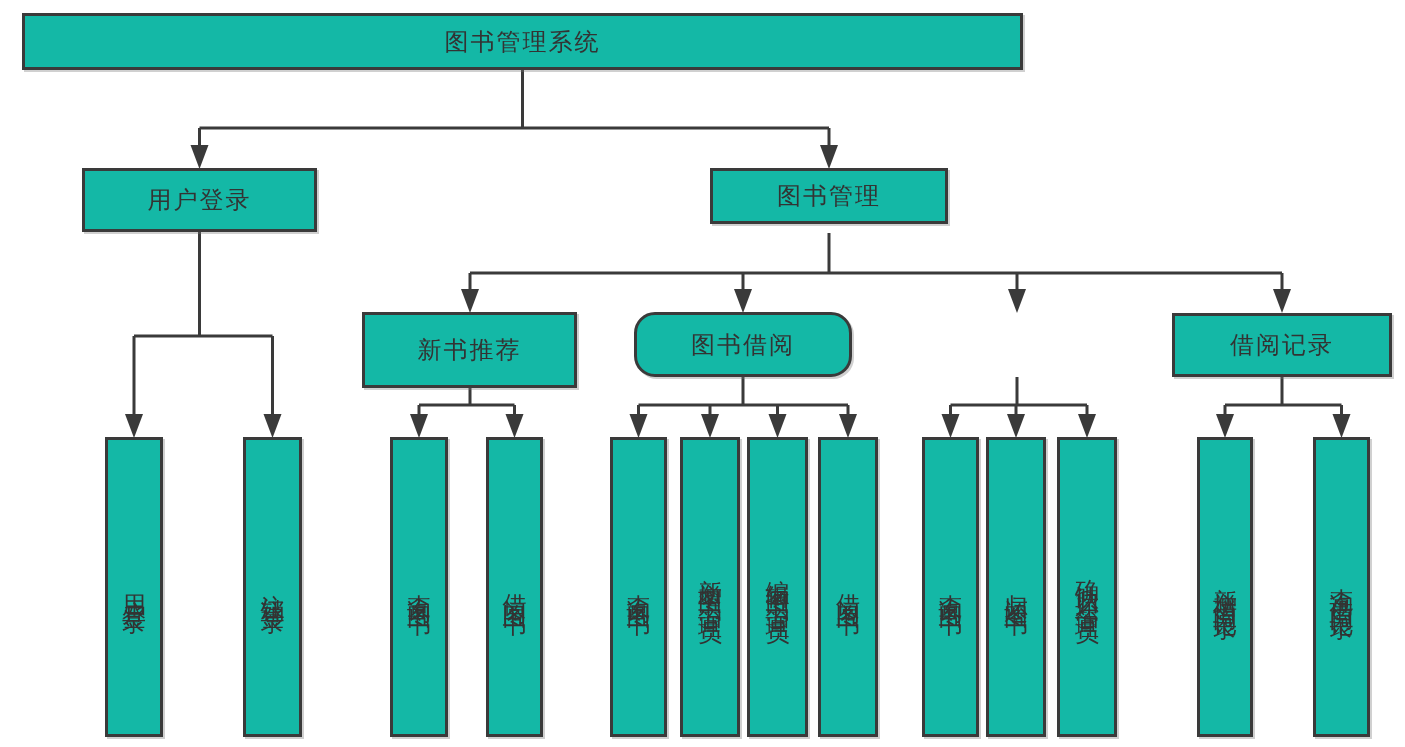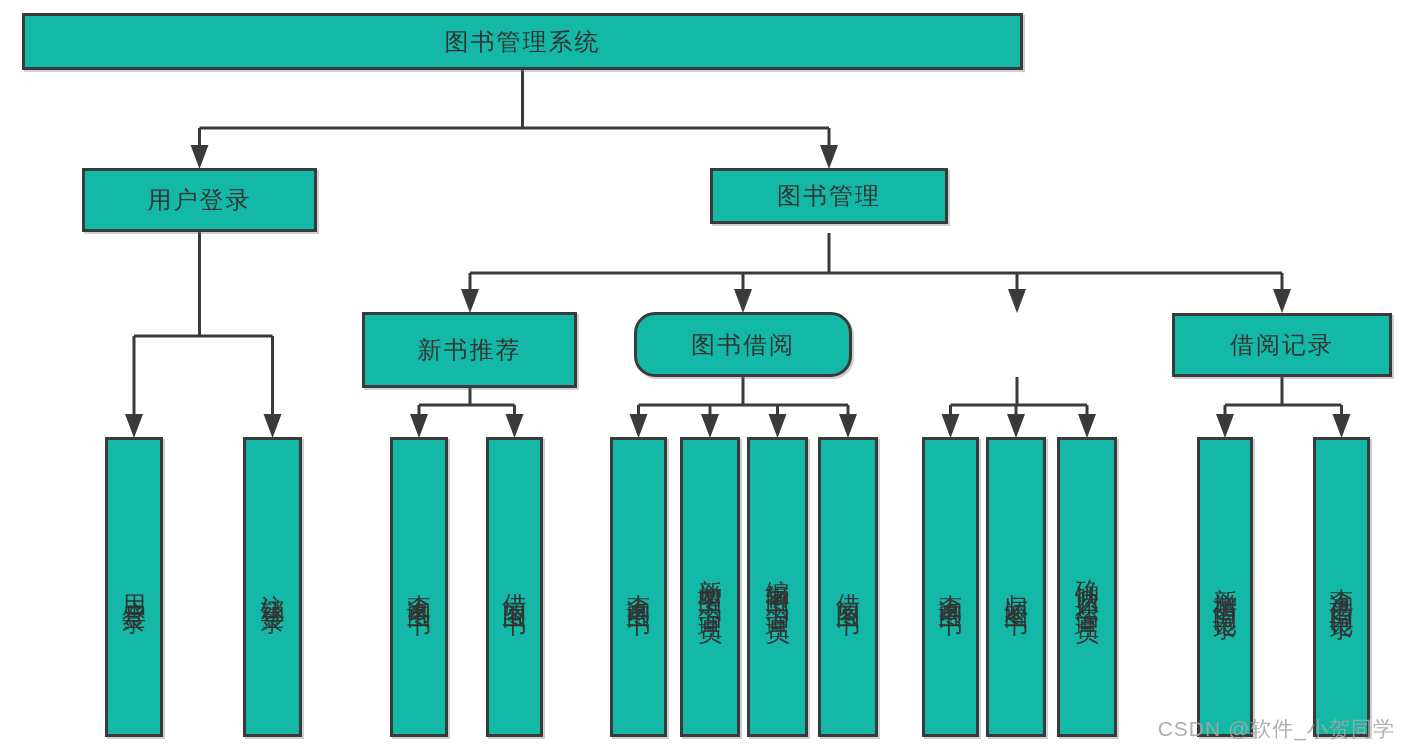--- a/index.html
+++ b/index.html
@@ -142,15 +142,14 @@
     <span class="v-label">确认归还（管理员）</span>
   </div>
 
   <div class="box leaf" style="left:1197px;width:56px;">
     <span class="v-label">新增借阅记录</span>
   </div>
   <div class="box leaf" style="left:1313px;width:57px;">
     <span class="v-label">查询借阅记录</span>
   </div>
 
-  <div class="watermark">CSDN @软件_小贺同学</div>
 
 </div>
 
 </body></html>

